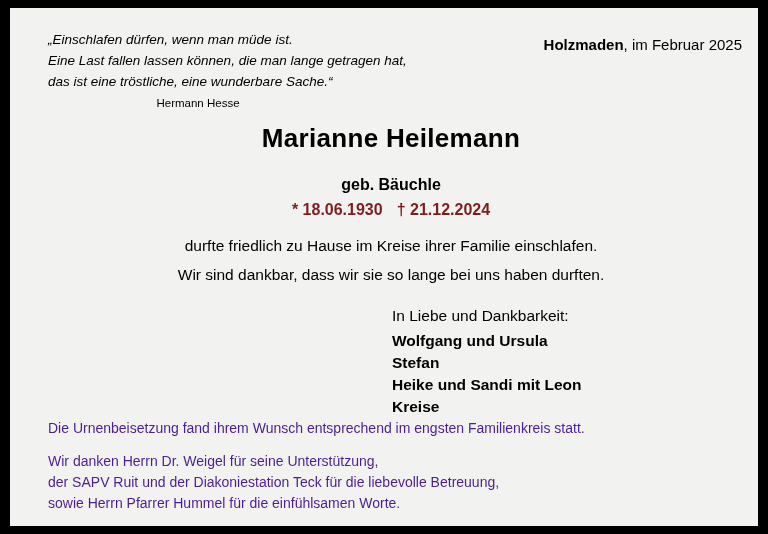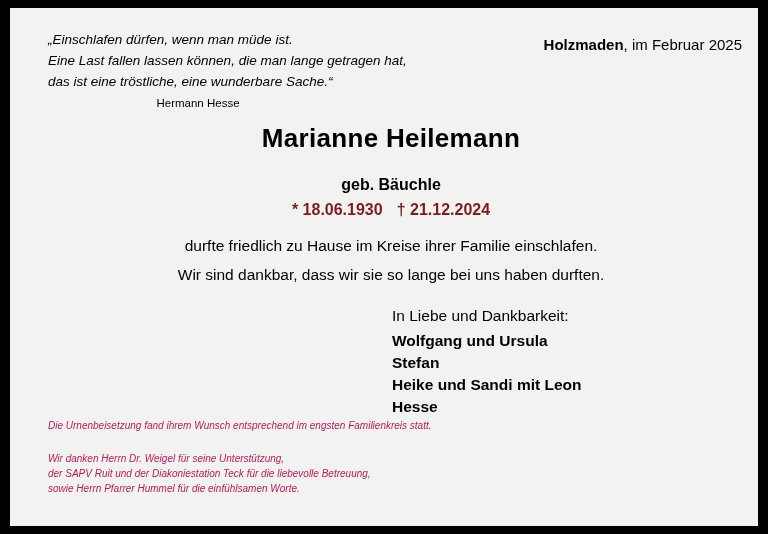--- a/index.html
+++ b/index.html
@@ -131,25 +131,24 @@
   }
 
   
   .closing {
     position: absolute;
     left: 38px;
   }
   .closing-1 { top: 410px; }
   .closing-2 { top: 443px; }
   .closing-line {
-    font-size: 10px;
-    color: #be185d;
+    font-size: 14px;
+    color: #4c1d95;
     line-height: 1.5;
     white-space: nowrap;
-    font-style: italic;
   }
 </style>
 </head>
 <body>
 
 <div class="obituary-card">
   <div class="inner">
 
     <div class="quote-block">
       <div class="quote-line">„Einschlafen dürfen, wenn man müde ist.</div>
@@ -169,21 +168,21 @@
     </div>
 
     <div class="body-line body-line-1">durfte friedlich zu Hause im Kreise ihrer Familie einschlafen.</div>
     <div class="body-line body-line-2">Wir sind dankbar, dass wir sie so lange bei uns haben durften.</div>
 
     <div class="family">
       <div class="family-head">In Liebe und Dankbarkeit:</div>
       <div class="family-member">Wolfgang und Ursula</div>
       <div class="family-member">Stefan</div>
       <div class="family-member">Heike und Sandi mit Leon</div>
-      <div class="family-member">Hesse</div>
+      <div class="family-member">Kreise</div>
     </div>
 
     <div class="closing closing-1">
       <div class="closing-line">Die Urnenbeisetzung fand ihrem Wunsch entsprechend im engsten Familienkreis statt.</div>
     </div>
 
     <div class="closing closing-2">
       <div class="closing-line">Wir danken Herrn Dr. Weigel für seine Unterstützung,</div>
       <div class="closing-line">der SAPV Ruit und der Diakoniestation Teck für die liebevolle Betreuung,</div>
       <div class="closing-line">sowie Herrn Pfarrer Hummel für die einfühlsamen Worte.</div>

